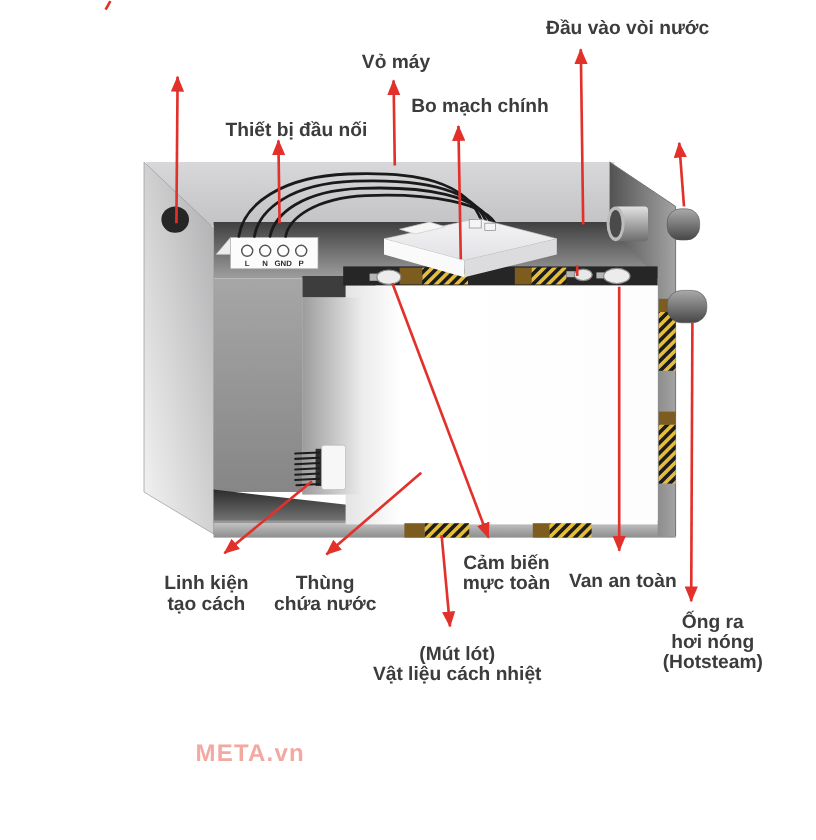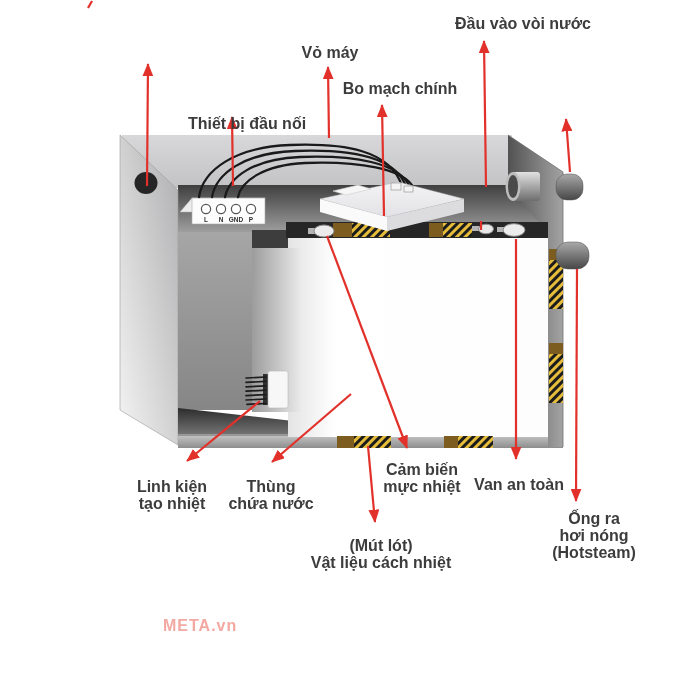--- a/index.html
+++ b/index.html
@@ -16,33 +16,33 @@
   }
   .stage svg{position:absolute;left:0;top:0;}
   .lbl{
     position:absolute;transform:translateX(-50%);
     text-align:center;font-weight:bold;font-size:16px;line-height:17px;
     color:var(--label-color);white-space:nowrap;
   }
   .lbl span{display:block;}
   .l-power{left:194px;top:44px}
   .l-casing{left:330px;top:44px}
-  .l-connector{left:247px;top:115px}
+  .l-connector{left:247px;top:100px}
   .l-mainboard{left:400px;top:80px}
   .l-inlet{left:523px;top:15px}
   .l-inwater{left:556px;top:72px}
   .l-heater{left:172px;top:478px}
   .l-tank{left:271px;top:478px}
   .l-level{left:422px;top:461px}
   .l-safety{left:519px;top:476px}
   .l-insulation{left:381px;top:537px}
   .l-hotsteam{left:594px;top:510px}
   .watermark{
     position:absolute;left:163px;top:617px;
-    font-size:16px;font-weight:bold;letter-spacing:1px;
+    font-size:20px;font-weight:bold;letter-spacing:1px;
     color:var(--watermark-color);
   }
   .arrow-line{stroke:var(--arrow-color);stroke-width:2.2;fill:none;}
   .ah{fill:var(--arrow-color);}
   .hz-y{fill:url(#hz);}
   .hz-b{fill:var(--hazard-brown);}
   .pin{font-family:"Liberation Sans",sans-serif;font-size:6.5px;font-weight:bold;fill:#2e2e2e;}
 </style>
 </head>
 <body>
@@ -234,29 +234,29 @@
       <span>Thiết bị đầu nối</span>
     </div>
   <div class="lbl l-mainboard">
       <span>Bo mạch chính</span>
     </div>
   <div class="lbl l-inlet">
       <span>Đầu vào vòi nước</span>
     </div>
   <div class="lbl l-heater">
     <span>Linh kiện</span>
-      <span>tạo nhiệt</span>
+      <span>tạo cách</span>
   </div>
   <div class="lbl l-tank">
     <span>Thùng</span>
       <span>chứa nước</span>
   </div>
   <div class="lbl l-level">
     <span>Cảm biến</span>
-      <span>mực nhiệt</span>
+      <span>mực toàn</span>
   </div>
   <div class="lbl l-safety">
       <span>Van an toàn</span>
     </div>
   <div class="lbl l-insulation">
     <span>(Mút lót)</span>
       <span>Vật liệu cách nhiệt</span>
   </div>
   <div class="lbl l-hotsteam">
     <span>Ống ra</span>

